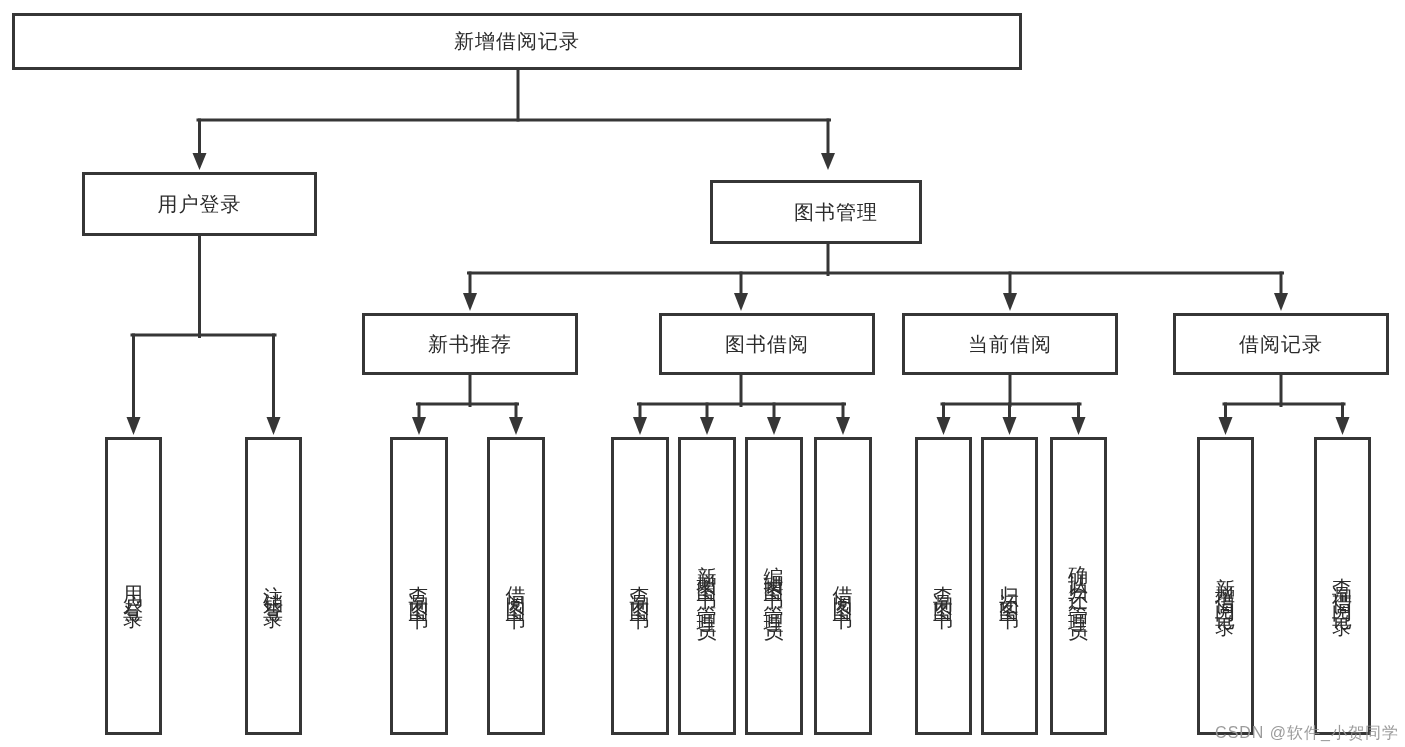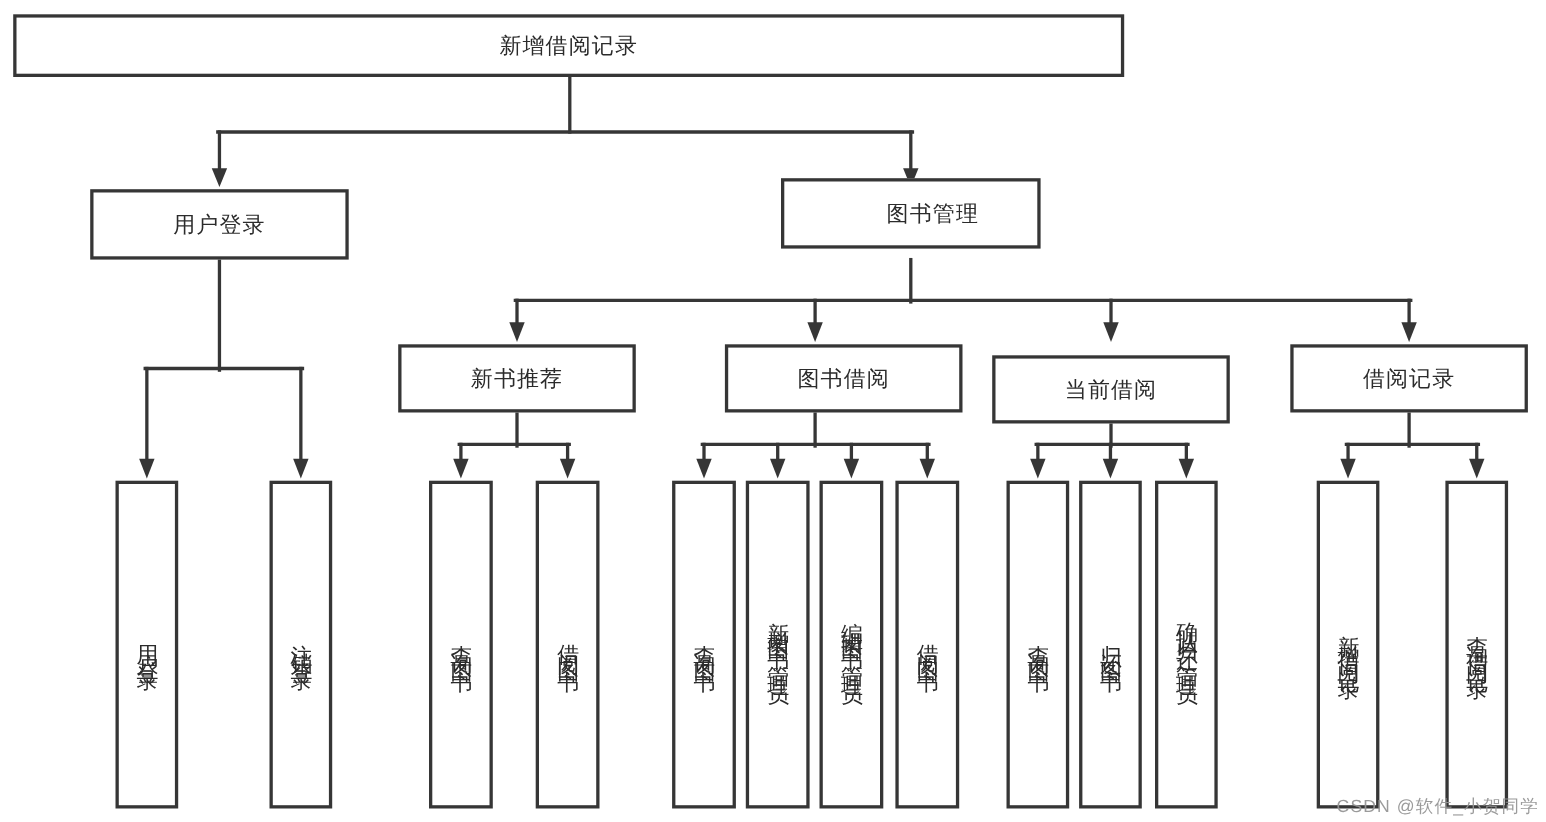--- a/index.html
+++ b/index.html
@@ -40,26 +40,26 @@
     text-orientation: mixed;
     font-size: 20px;
     letter-spacing: 8px;
     line-height: 1;
     white-space: nowrap;
   }
   
   .n-root  { left: 12px;  top: 13px;  width: 1010px; height: 57px; }
   
   .n-l2a   { left: 82px;  top: 172px; width: 235px; height: 64px; }
-  .n-l2b   { left: 710px; top: 162px; width: 236px; height: 64px; padding-left: 40px; }
+  .n-l2b   { left: 710px; top: 180px; width: 212px; height: 64px; padding-left: 40px; }
   
   .n-l3    { top: 313px; height: 62px; width: 216px; text-align: right; }
   .n-l3a   { left: 362px; }
   .n-l3b   { left: 659px; }
-  .n-l3c   { left: 902px; margin-top: 10px; }
+  .n-l3c   { left: 902px; }
   .n-l3d   { left: 1173px; }
   
   .leaf    { top: 437px; height: 298px; width: 58px; }
   .lf1  { left: 105px; width: 57px; }
   .lf2  { left: 245px; width: 57px; }
   .lf3  { left: 390px; }
   .lf4  { left: 487px; }
   .lf5  { left: 611px; }
   .lf6  { left: 678px; }
   .lf7  { left: 745px; }

